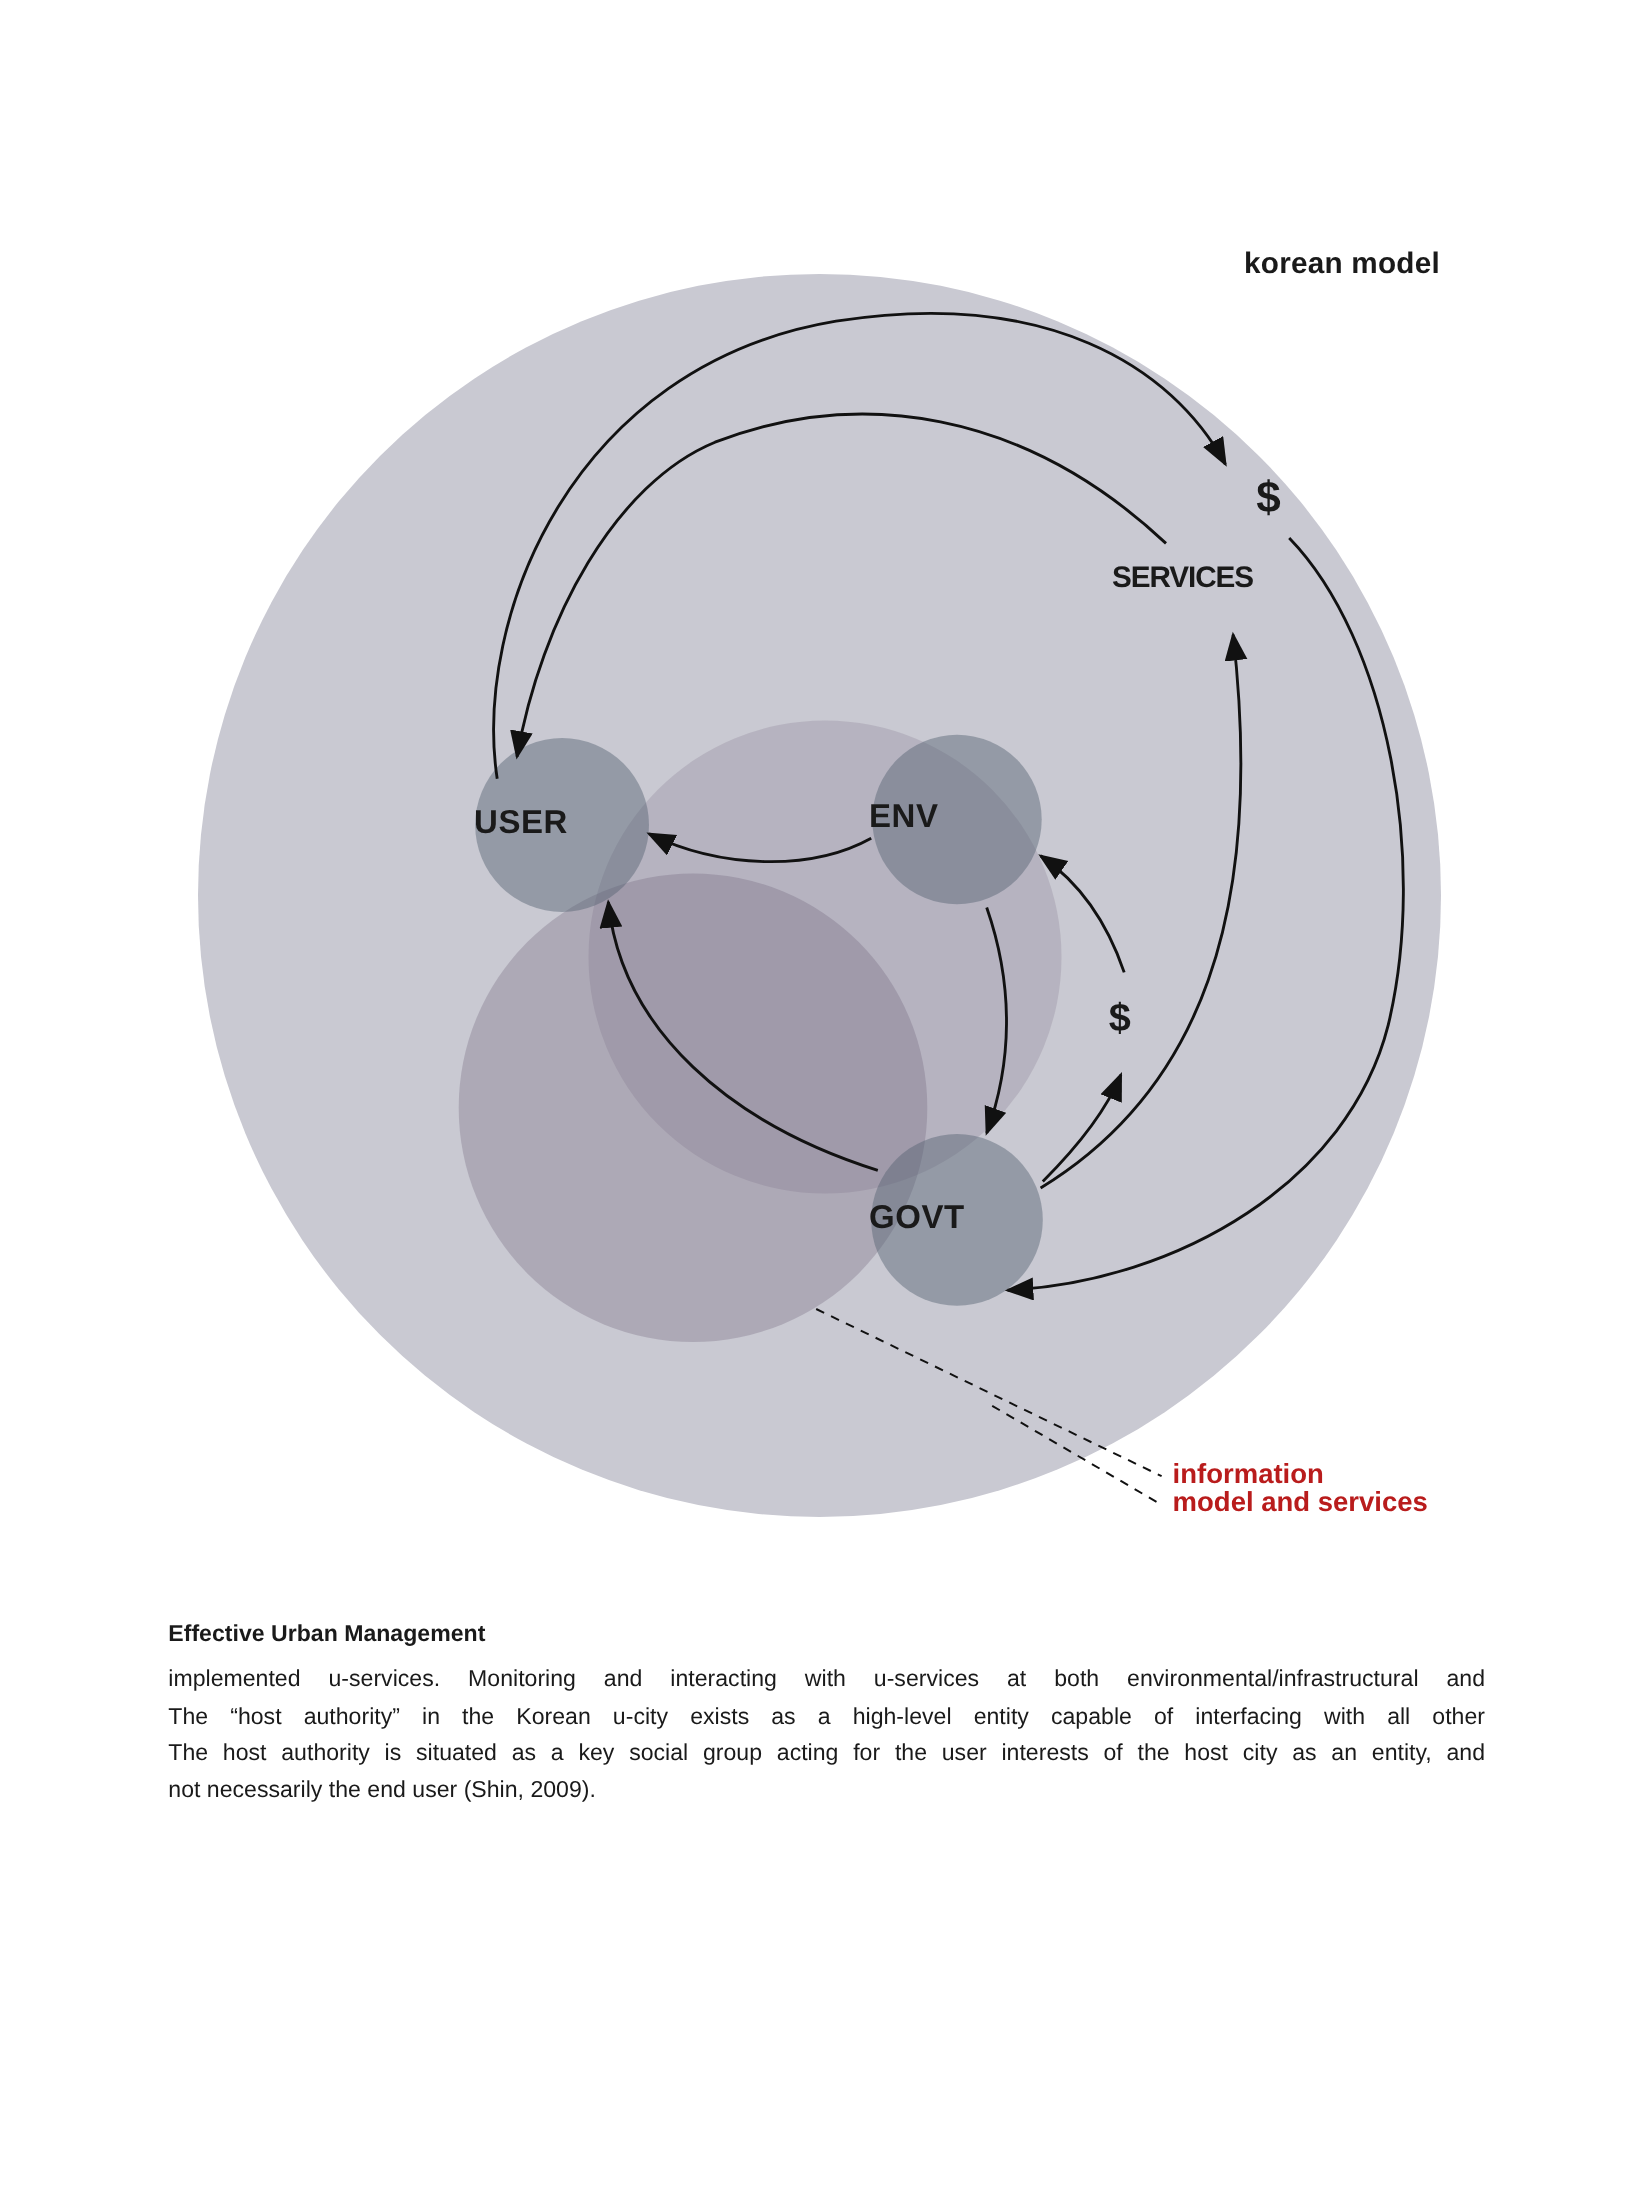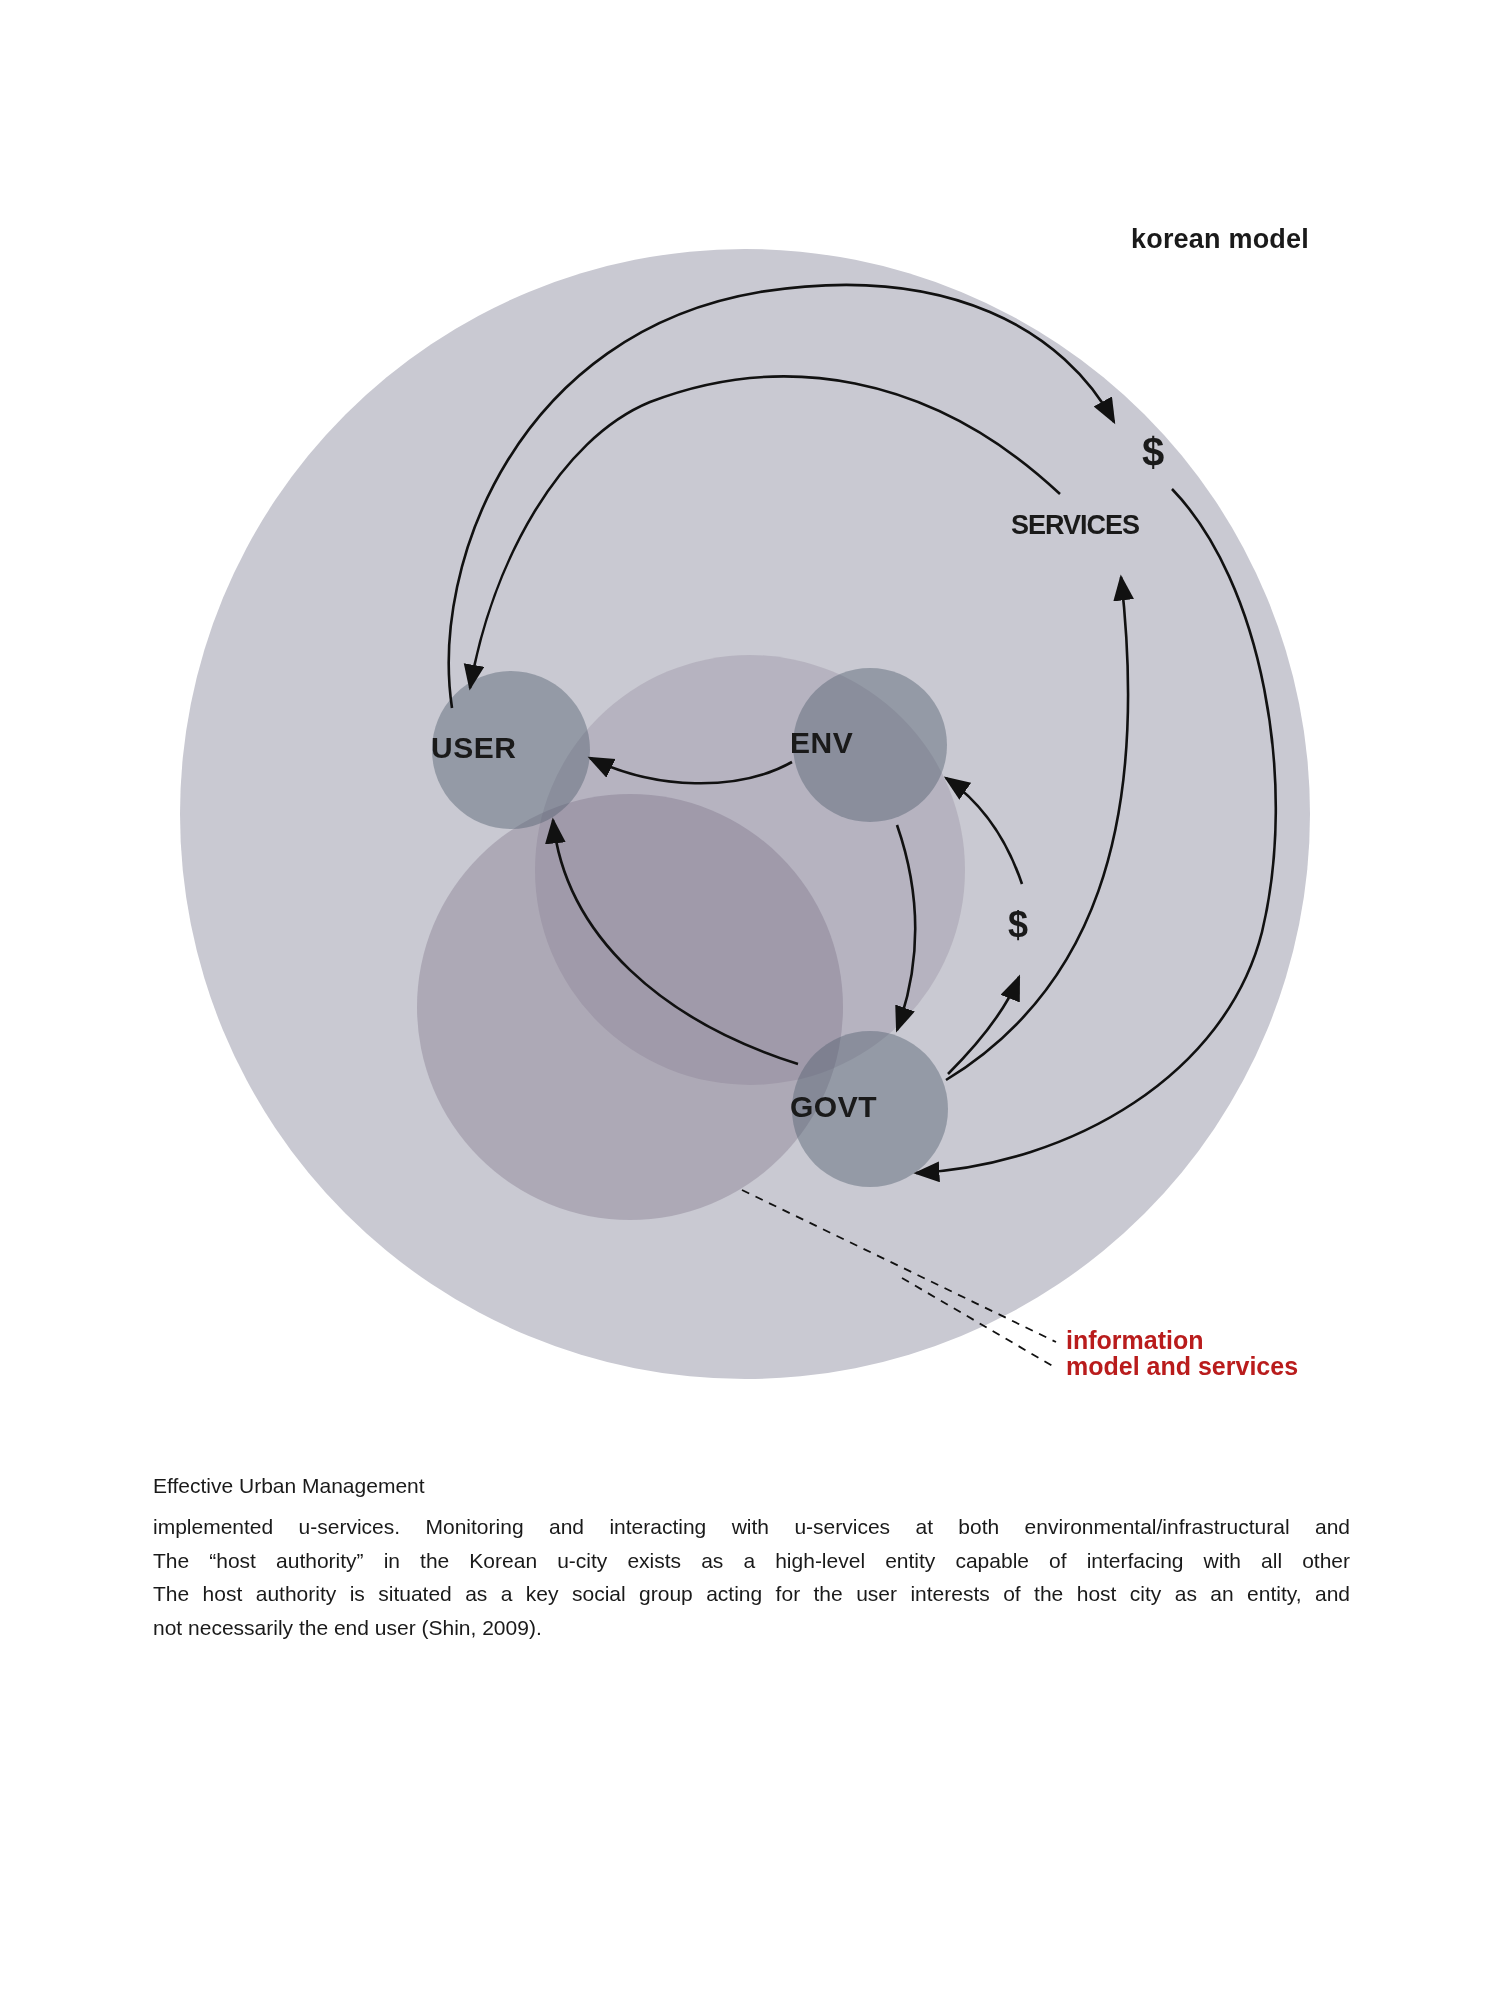--- a/index.html
+++ b/index.html
@@ -18,21 +18,21 @@
   .lbl-services{left:1011px;top:508px;font-size:27px;letter-spacing:-1px;}
   .node-lbl{position:absolute;font-weight:bold;font-size:30px;letter-spacing:0.5px;text-align:left;width:160px;}
   .node-user{left:431px;top:729px;}
   .node-env{left:790px;top:724px;}
   .node-govt{left:790px;top:1088px;}
   .lbl-dollar-mid{left:1008px;top:902px;font-size:36px;}
   .gray-lbl{position:absolute;font-weight:bold;font-size:25px;color:#b91c1c;white-space:nowrap;}
   .lbl-information{left:1066px;top:1324px;}
   .lbl-goods{left:1066px;top:1350px;}
   .caption{position:absolute;left:153px;top:1472px;width:1197px;}
-  .caption-title{font-weight:normal;font-size:21px;margin:0 0 12px 0;}
+  .caption-title{font-weight:bold;font-size:21px;margin:0 0 12px 0;}
   .caption-body{font-size:21px;line-height:33.5px;}
   .cap-line{text-align:justify;text-align-last:justify;}
   .cap-line:last-child{text-align-last:left;}
 </style>
 </head>
 <body>
 
 <div class="stage">
 
   <svg class="diagram" width="1501" height="2001" viewBox="0 0 1501 2001">

